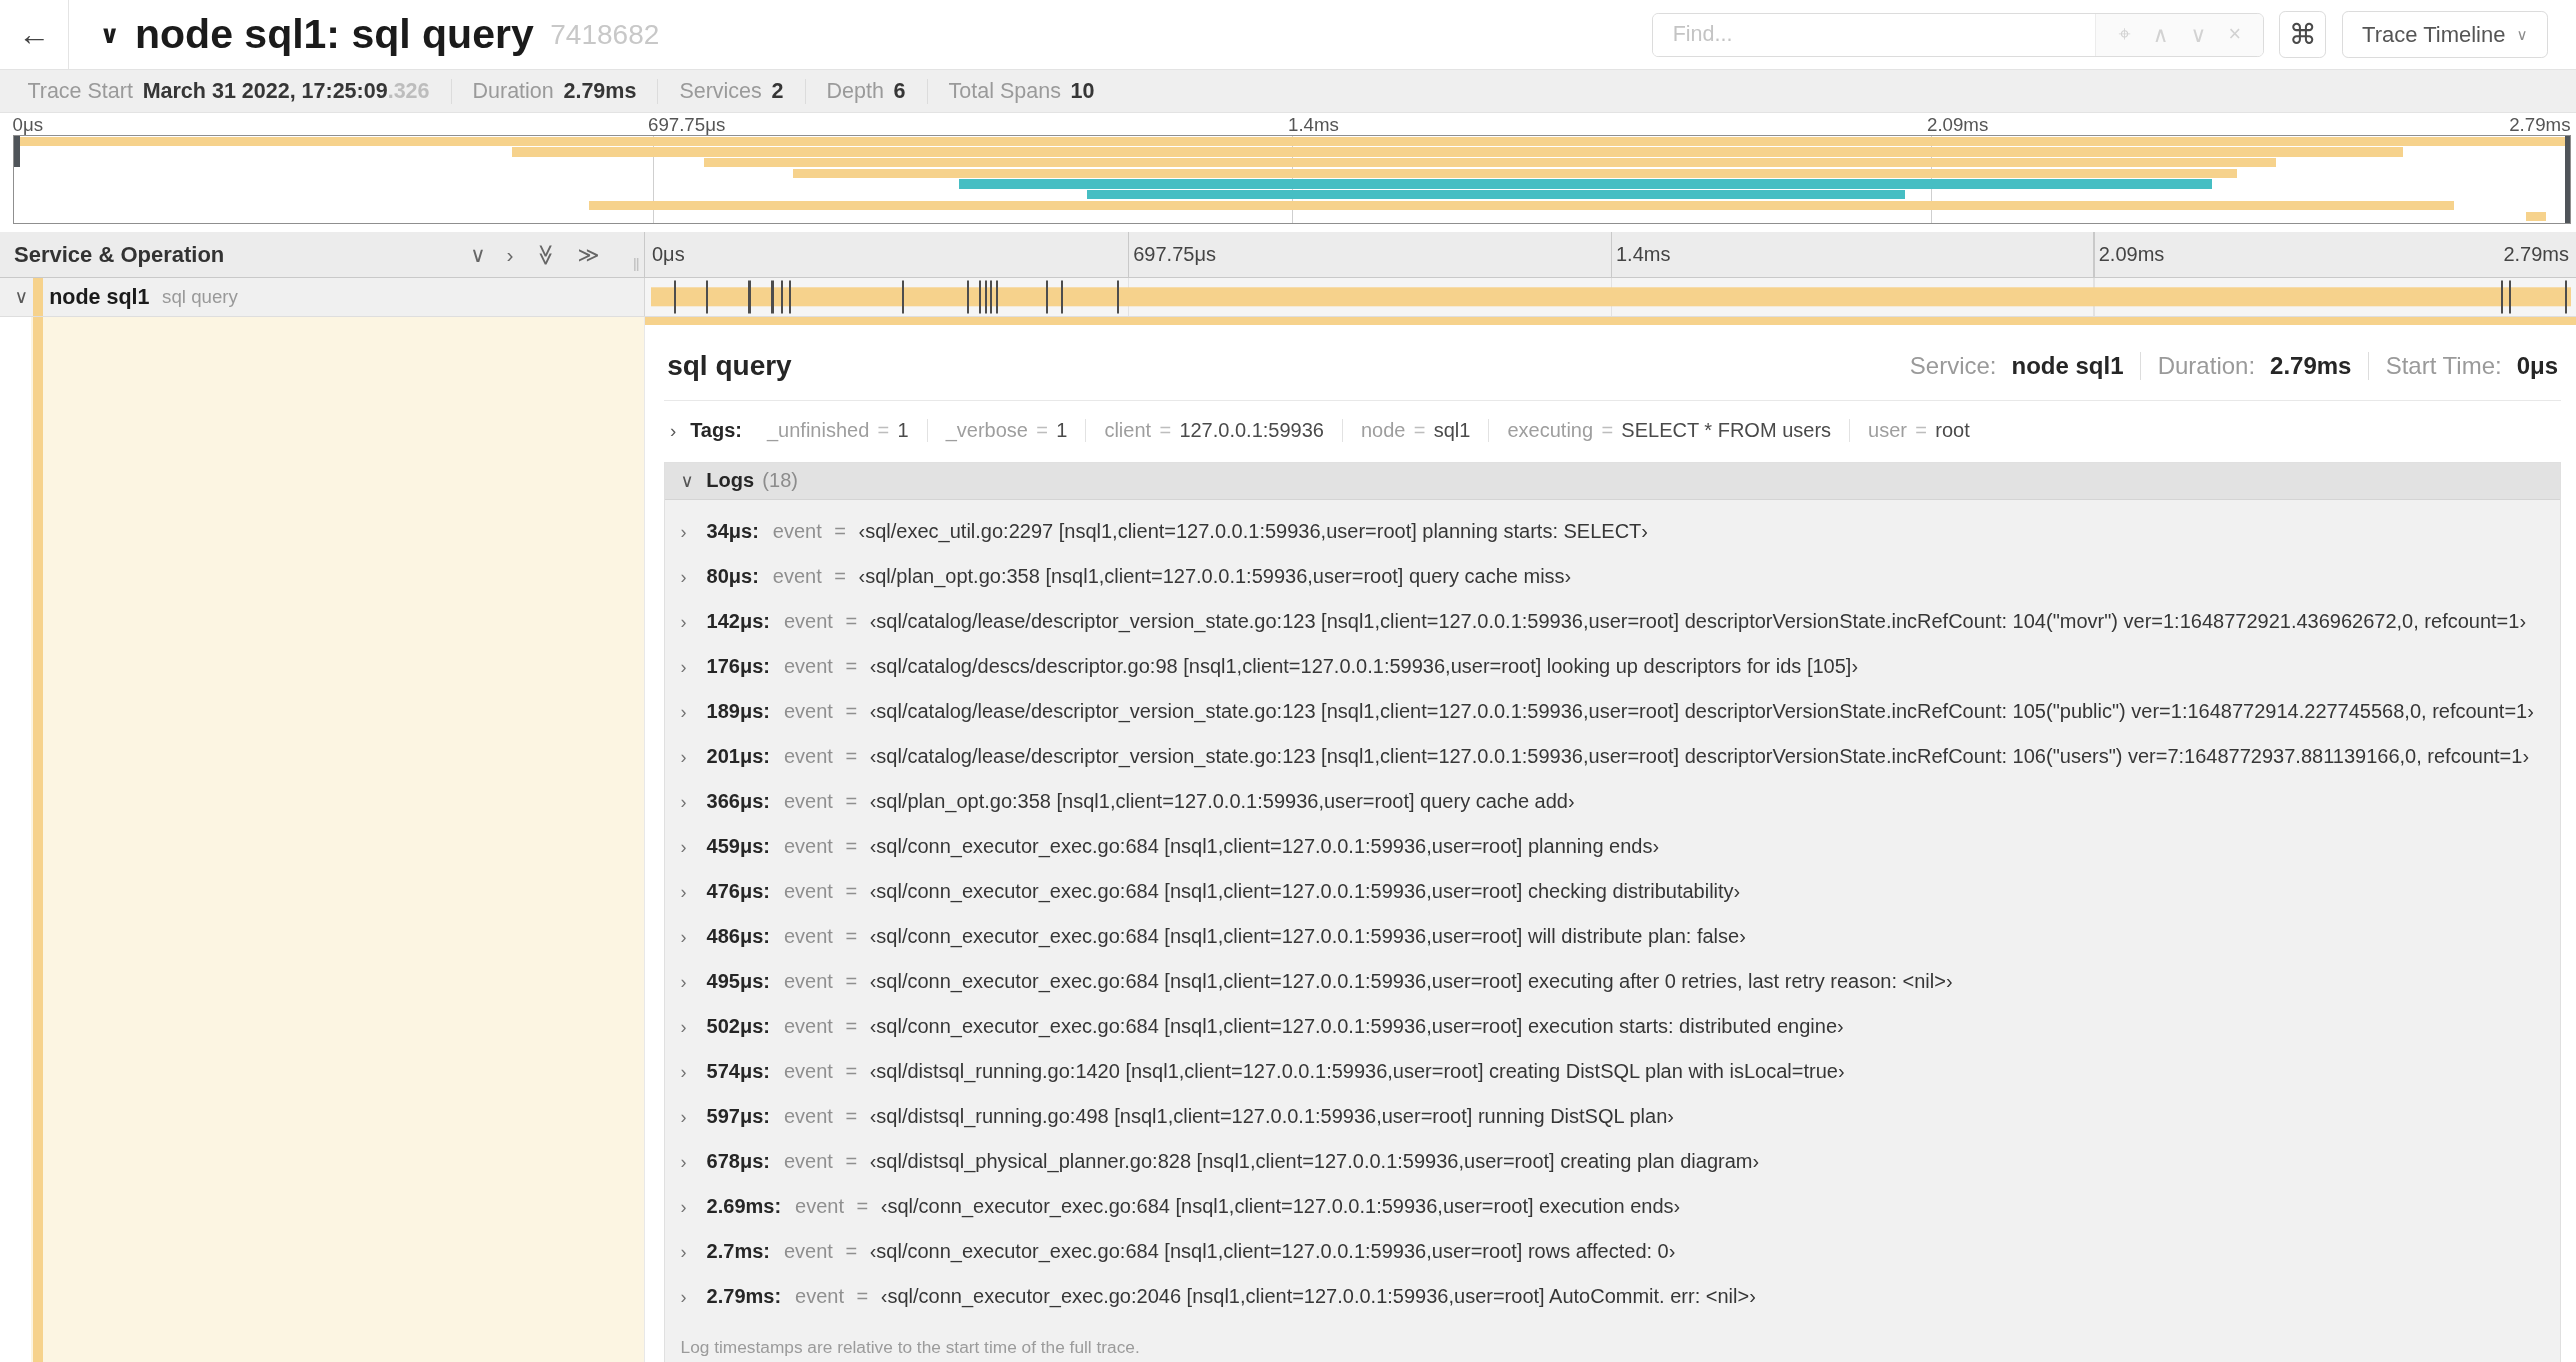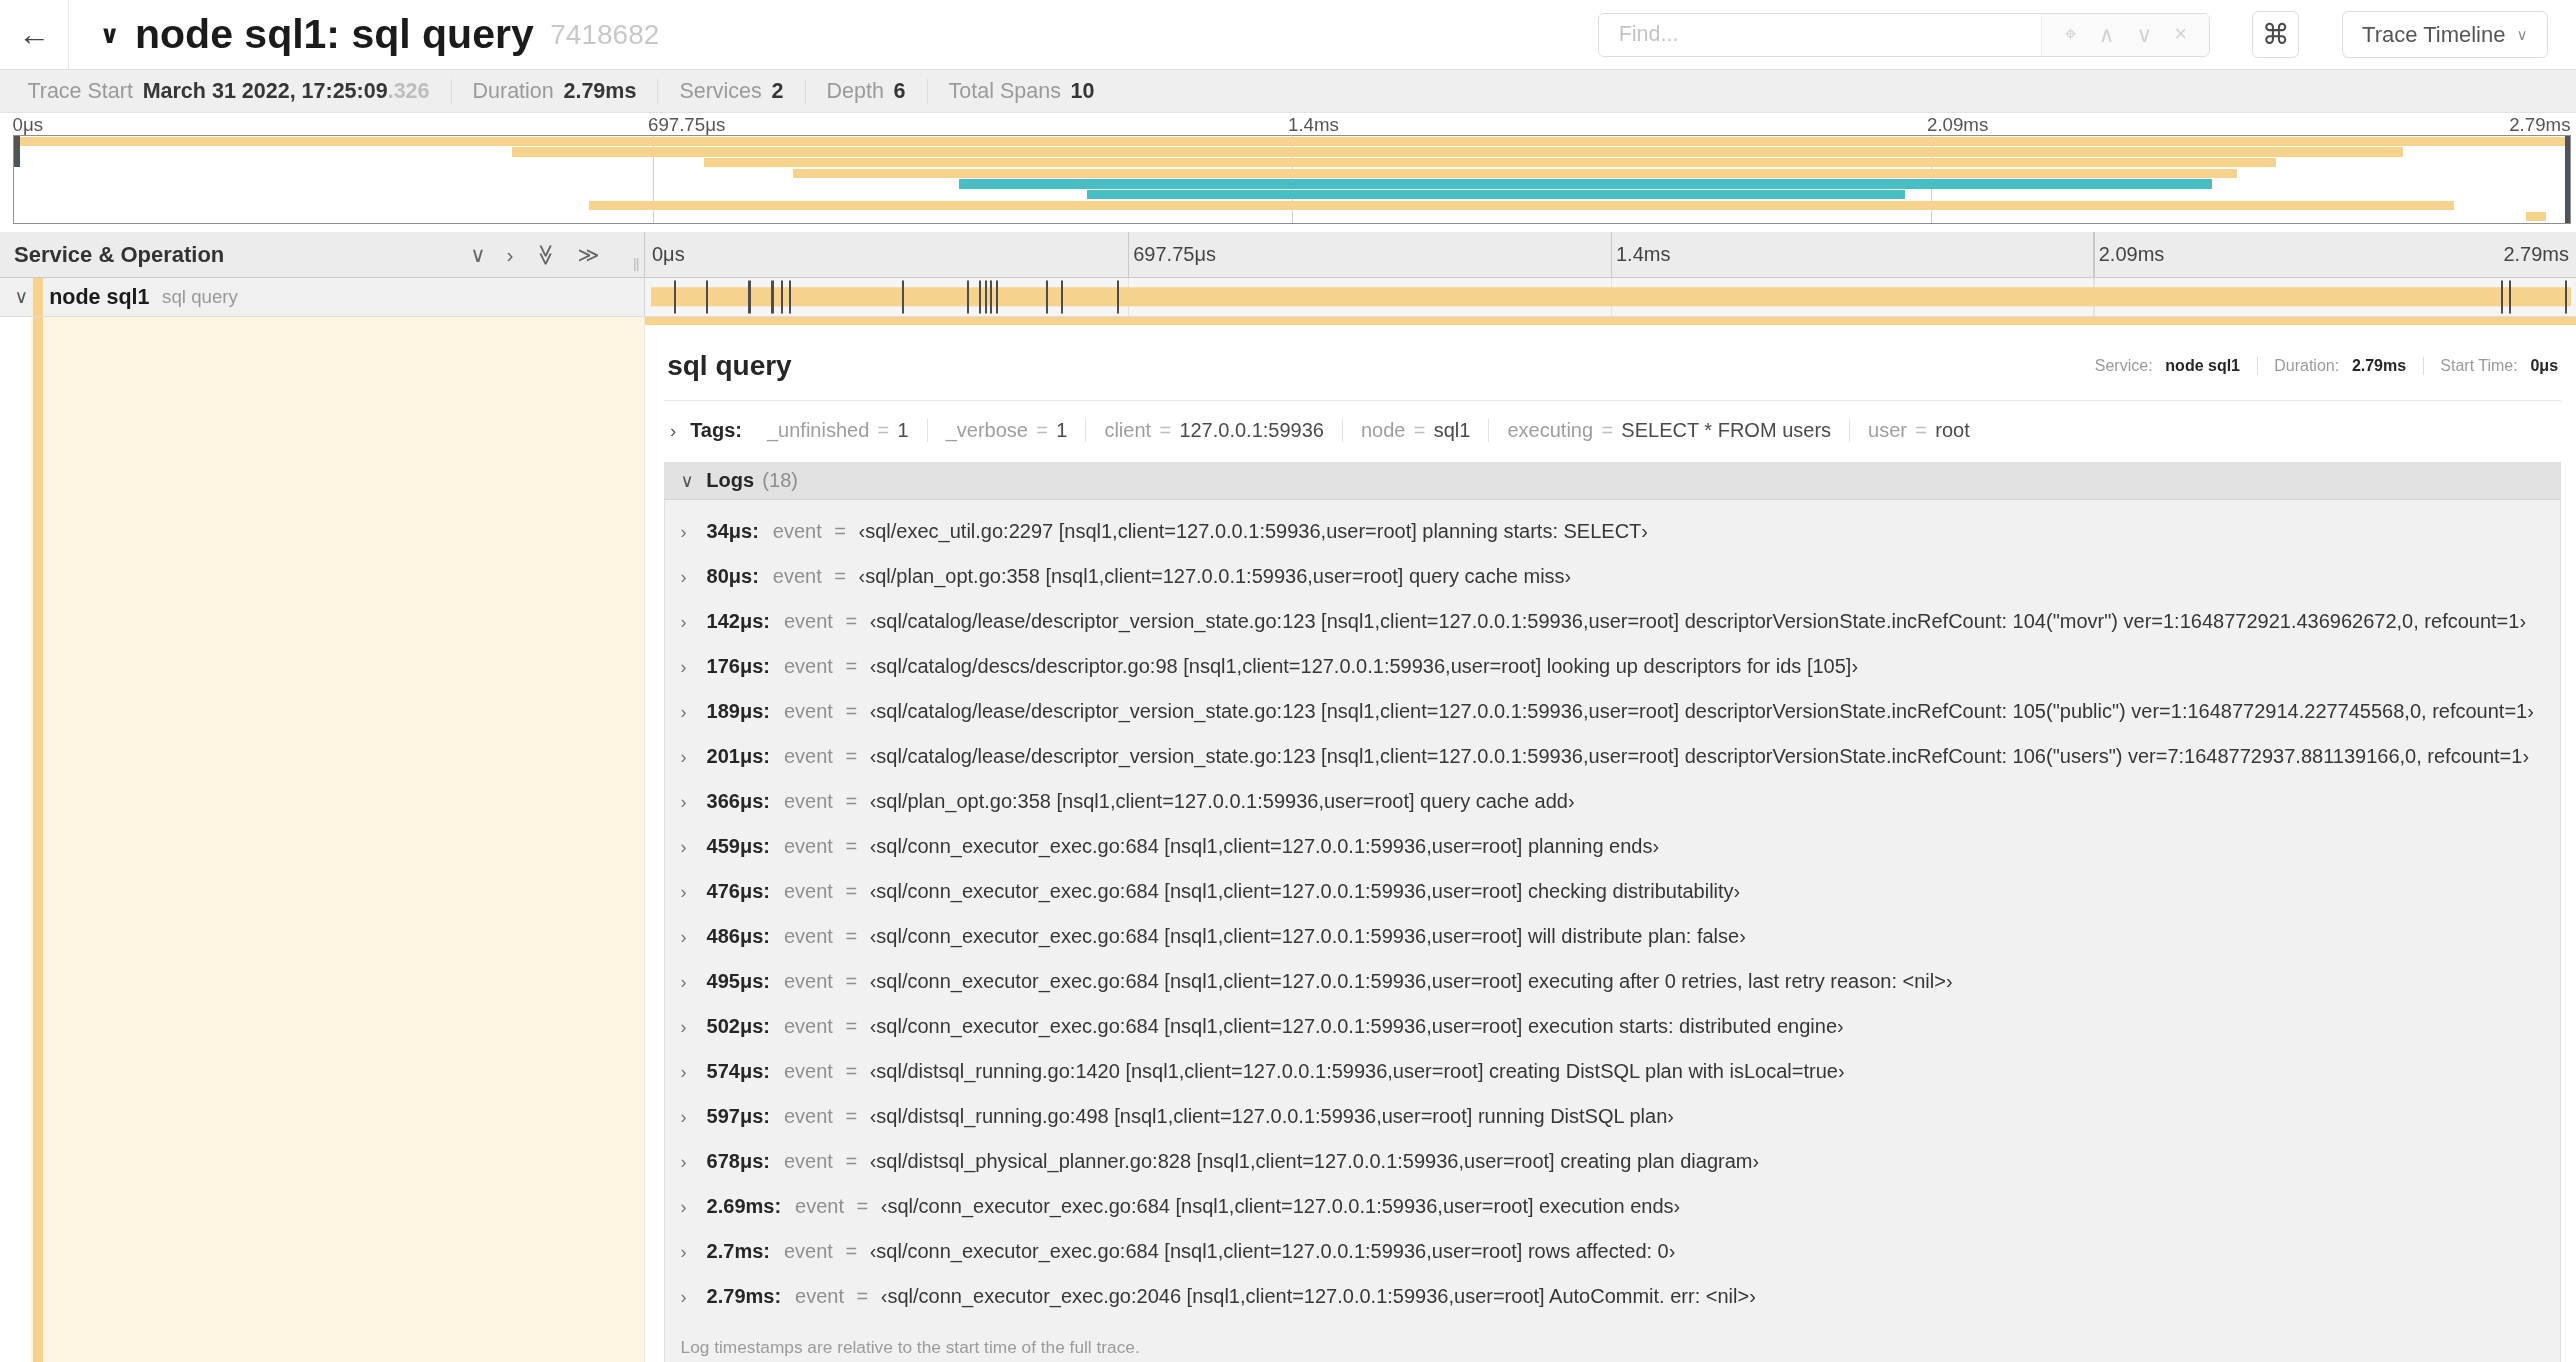--- a/index.html
+++ b/index.html
@@ -8,21 +8,21 @@
   .app { position:relative; width:2576px; height:1363px; overflow:hidden; }
 
   
   .topnav { height:69px; display:flex; align-items:center; background:#fff; }
   .back-btn { width:69px; height:69px; display:flex; align-items:center; justify-content:center;
     border-right:1.4px solid #e4e4e4; font-size:32px; color:#444; cursor:pointer; background:#fff; }
   .title-wrap { display:flex; align-items:center; margin-left:30.5px; }
   .title-chevron { font-size:25px; font-weight:700; color:#1b1b1b; margin-right:15.2px; }
   .trace-title { font-size:41px; font-weight:700; color:#1b1b1b; }
   .trace-id { font-size:28px; color:#c8c8c8; margin-left:16.6px; }
-  .topnav-right { margin-left:auto; display:flex; align-items:center; padding-right:28px;gap:27px; }
+  .topnav-right { margin-left:auto; display:flex; align-items:center; padding-right:28px; }
   .find-group { display:flex; width:612px; height:44px; border:1.4px solid #dcdcdc; border-radius:6.2px; overflow:hidden; background:#fff; }
   .find-input { flex:1; border:none; outline:none; font-size:21.5px; padding:0 19.4px; color:#444;
     font-family:"Liberation Sans","DejaVu Sans",sans-serif; }
   .find-input::placeholder { color:#c4c4c4; }
   .find-addon { width:168px; background:#fafafa; border-left:1.4px solid #ececec; display:flex;
     align-items:center; justify-content:space-evenly; color:#d2d2d2; font-size:21.5px; }
   .find-addon span { cursor:pointer; }
   .cmd-btn { width:47px; height:47px; border:1.4px solid #dcdcdc; border-radius:6.2px; background:#fff;
     display:flex; align-items:center; justify-content:center; font-size:28px; color:#4a4a4a; margin-left:15.2px; cursor:pointer; }
   .view-btn { height:47px; border:1.4px solid #dcdcdc; border-radius:6.2px; background:#fff; margin-left:15.2px;
@@ -85,21 +85,21 @@
 
   
   .detail-row { display:flex; height:1047px; border-bottom:1.4px solid #d8d8d8; }
   .dr-left { width:645px; position:relative; background:#fff; border-right:1.4px solid #e8e8e8; }
   .dr-cream { position:absolute; left:30.5px; right:0; top:0; bottom:0; }
   .dr-stripe { position:absolute; left:33px; top:0; bottom:0; width:9.7px; }
   .dr-right { flex:1; background:#fff; border-top:8.3px solid #f6d28c; display:flex; flex-direction:column;
     padding:21px 15.2px 0 19.4px; }
   .d-header { display:flex; align-items:center; justify-content:space-between; padding:4.2px 1.4px 18px 2.8px; }
   .d-title { font-size:28px; font-weight:700; color:#262626; }
-  .d-meta { display:flex; align-items:baseline; font-size:16px; }
+  .d-meta { display:flex; align-items:baseline; font-size:24px; }
   .d-meta .m-item { padding:0 16.6px; border-right:1.4px solid #ddd; }
   .d-meta .m-item:last-child { border-right:none; padding-right:1.4px; }
   .m-label { color:#9a9a9a; margin-right:8.3px; }
   .m-value { color:#262626; font-weight:700; }
   .d-hr { border-top:1.4px solid #e8e8e8; }
   .d-tags { display:flex; align-items:baseline; padding:18px 0 19.4px 5.5px; font-size:20px; cursor:pointer; }
   .tags-chevron { color:#595959; font-size:18.7px; margin-right:14px; }
   .tags-label { font-weight:700; color:#262626; margin-right:7px; }
   .tag-item { display:flex; align-items:baseline; padding:0 18px; border-right:1.4px solid #e2e2e2; }
   .tag-item:last-child { border-right:none; }

